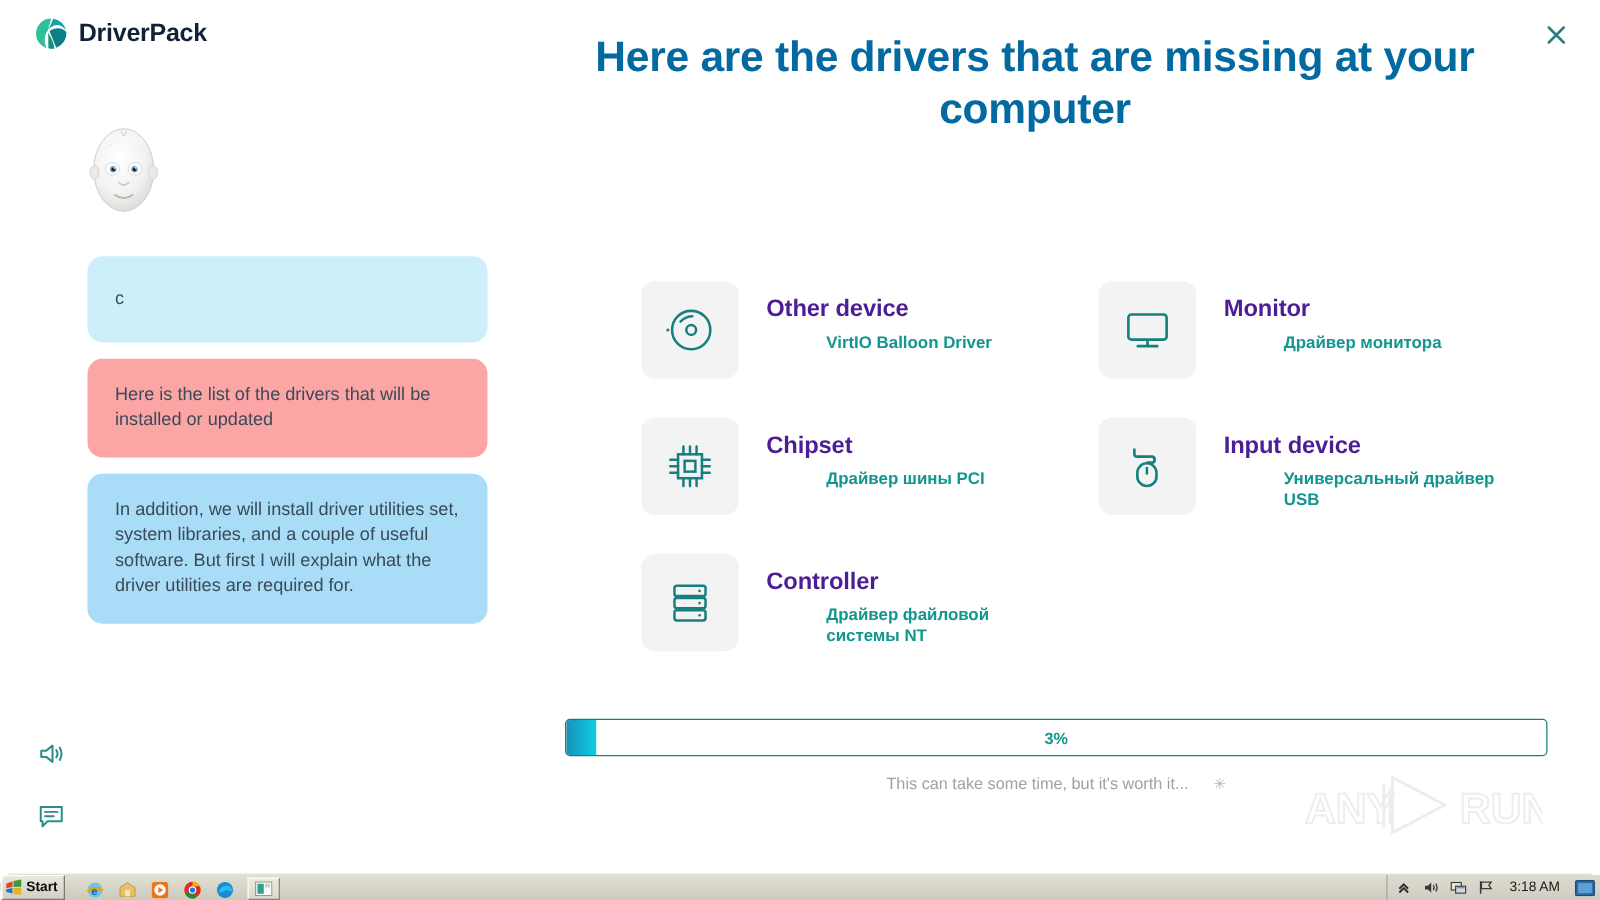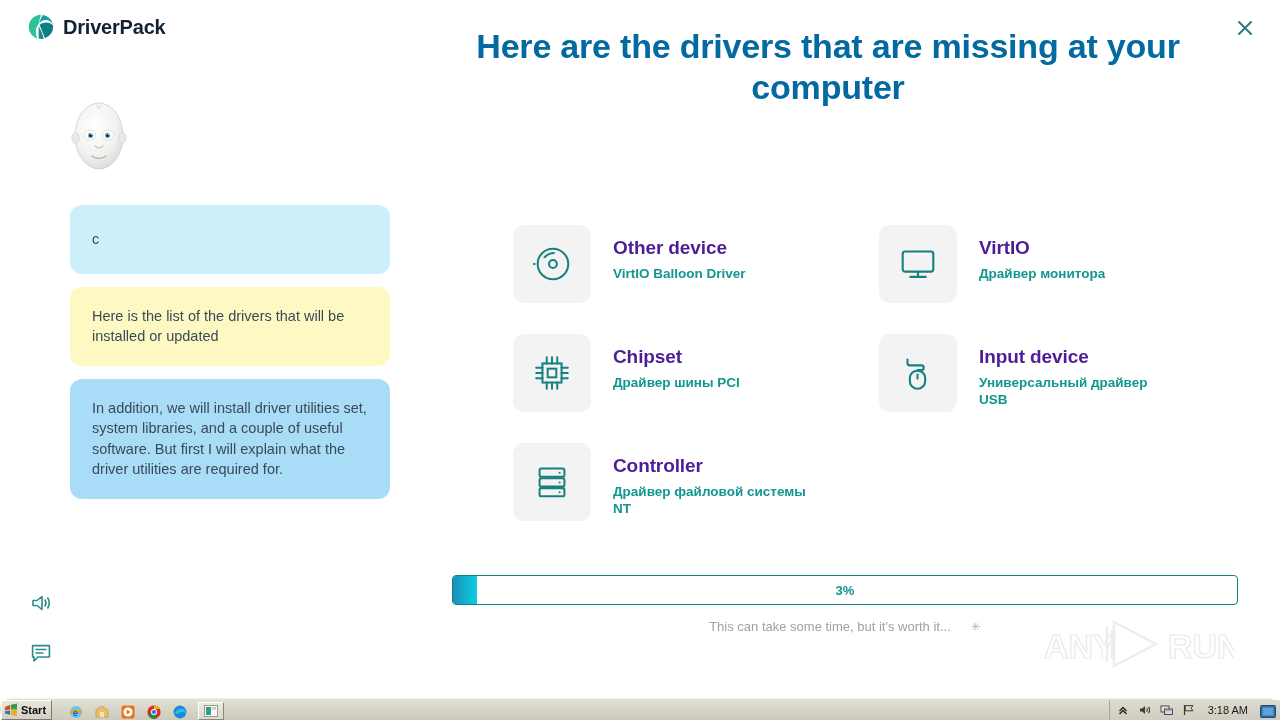--- a/index.html
+++ b/index.html
@@ -49,21 +49,21 @@
   }
   .bubble {
     border-radius: 12px;
     padding: 19px 22px 19px 22px;
     font-size: 14.5px;
     line-height: 1.42;
     color: #3a4a58;
   }
   .bubble.b1 { background: #d4f4f4; }
   .bubble.b2 { background: #cdeefb; padding-top: 24px; padding-bottom: 24px; }
-  .bubble.b3 { background: #fef9c3; }
+  .bubble.b3 { background: #fca5a5; }
   .bubble.b4 { background: #a9dcf7; }
 
   
   .left-icons {
     position: absolute; left: 30px; top: 592px;
     display: flex; flex-direction: column; gap: 28px;
   }
   .lic { width: 22px; height: 22px; cursor: pointer; }
 
   
@@ -100,20 +100,21 @@
   .driver-text { padding-top: 12px; }
   .driver-title {
     font-size: 19px; font-weight: bold; color: #4c1d95;
     line-height: 1.2; letter-spacing: -0.1px;
   }
   .driver-sub {
     margin-top: 5px;
     font-size: 13.5px; font-weight: bold; color: #12968f;
     line-height: 1.3;
     max-width: 195px;
+    margin-left: 48px;
   }
 
   
   .progress-wrap {
     position: absolute; left: 452px; top: 575px; width: 786px;
   }
   .progress-bar {
     position: relative;
     height: 30px;
     border: 1px solid #13827e;
@@ -288,21 +289,21 @@
 
     <div class="driver">
       <div class="driver-icon">
         <svg viewBox="0 0 46 46" width="44" height="44">
           <rect x="7" y="10" width="32" height="21" rx="2.5" fill="none" stroke="#17807f" stroke-width="2.2"></rect>
           <path d="M23 31 V36" stroke="#17807f" stroke-width="2.2"></path>
           <path d="M15 36.5 H31" stroke="#17807f" stroke-width="2.4" stroke-linecap="round"></path>
         </svg>
       </div>
       <div class="driver-text">
-        <div class="driver-title">VirtIO</div>
+        <div class="driver-title">Monitor</div>
         <div class="driver-sub">Драйвер монитора</div>
       </div>
     </div>
 
     <div class="driver">
       <div class="driver-icon">
         <svg viewBox="0 0 46 46" width="44" height="44">
           <rect x="13" y="13" width="20" height="20" fill="none" stroke="#17807f" stroke-width="2.1"></rect>
           <rect x="18.5" y="18.5" width="9" height="9" fill="none" stroke="#17807f" stroke-width="2.1"></rect>
           <g stroke="#17807f" stroke-width="2.1" stroke-linecap="round">

